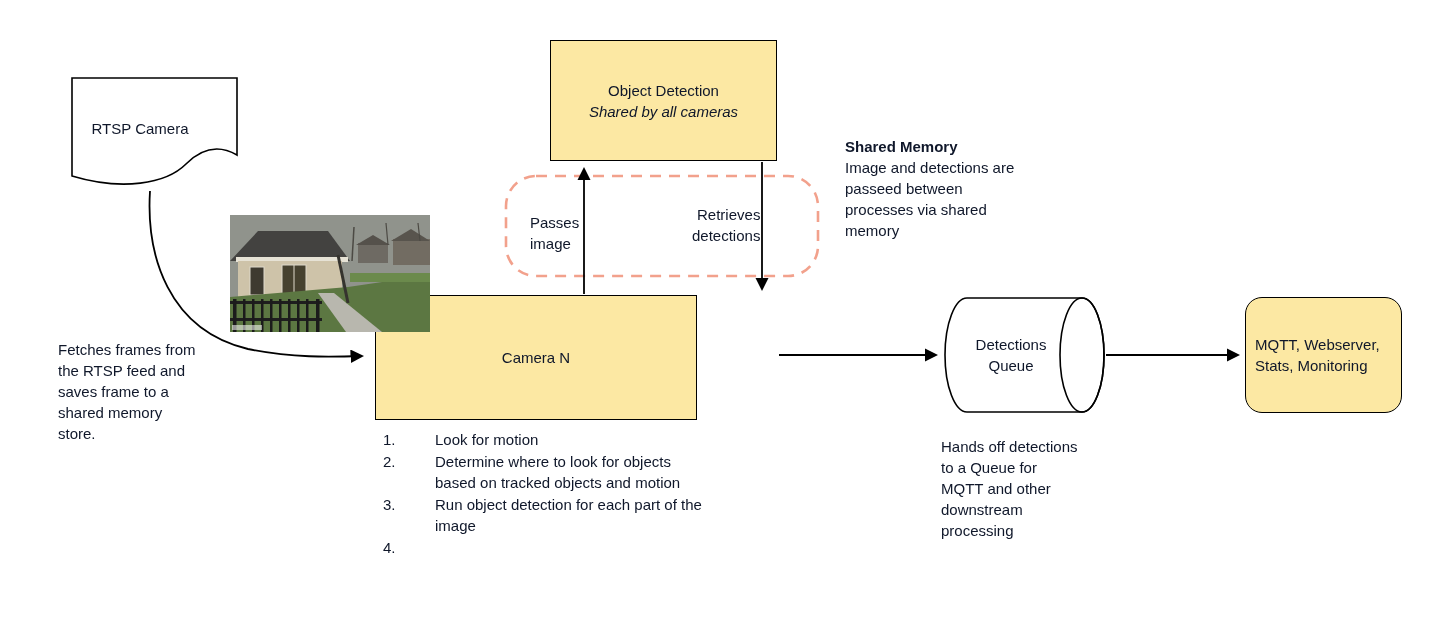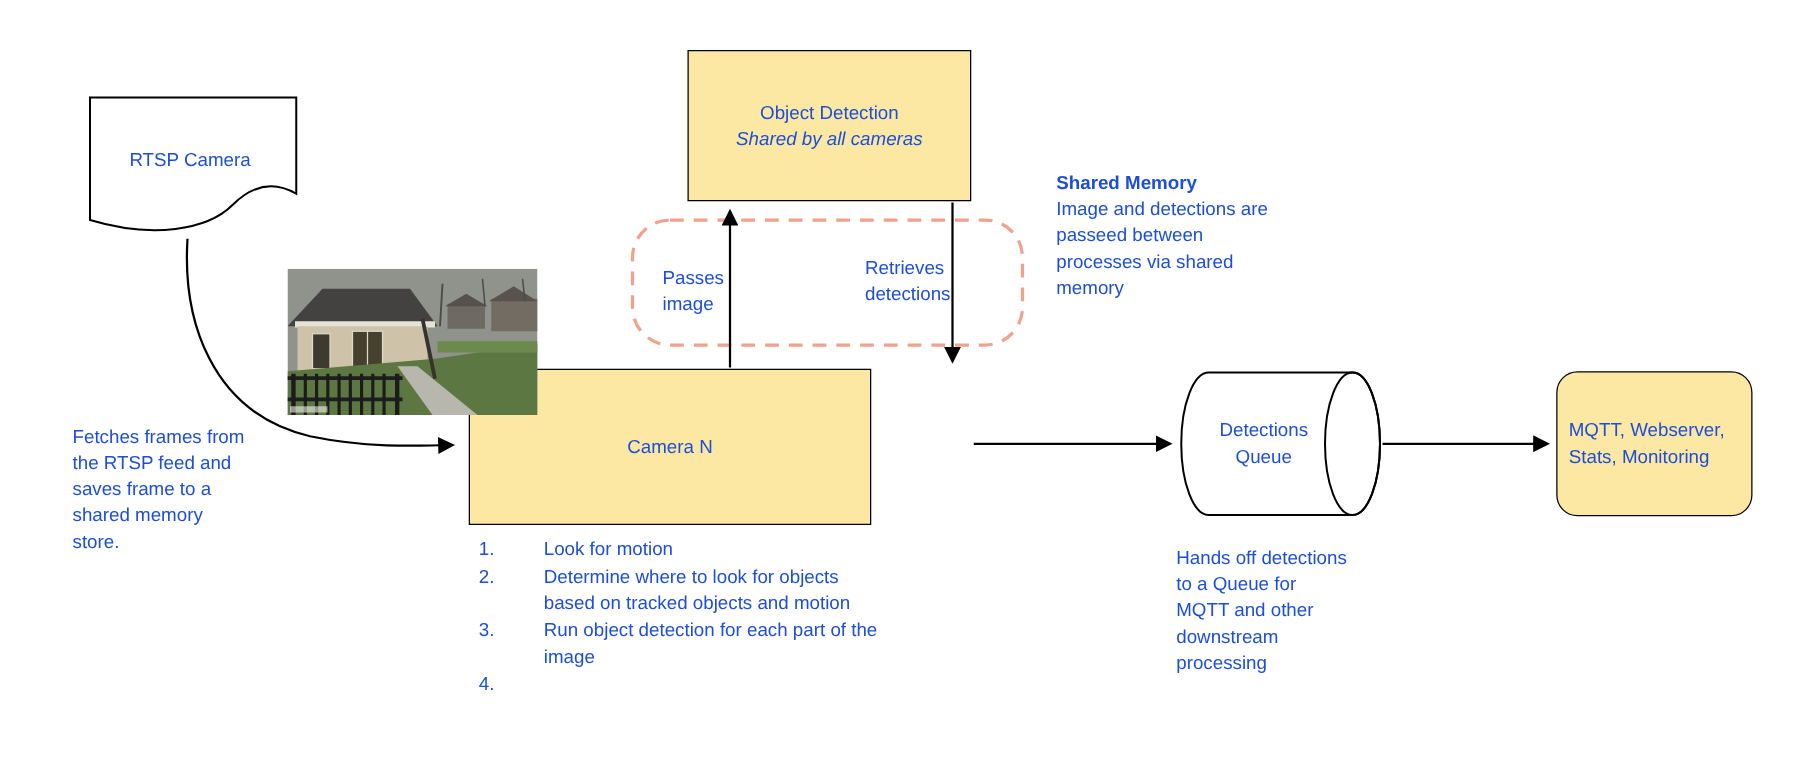--- a/index.html
+++ b/index.html
@@ -1,18 +1,18 @@
 <!DOCTYPE html>
 <html style="--box-fill: #FCE8A3; --box-border: #000000; --shared-memory-dash: #F2A18C; --arrow: #000000;"><head>
 <meta charset="utf-8">
 <style>
   html,body { margin:0; padding:0; background:#ffffff; }
   .canvas {
     position:relative; width:1448px; height:625px; overflow:hidden;
-    font-family:"Liberation Sans", sans-serif; color:#1d4ed8; font-size:15px;
+    font-family:"Liberation Sans", sans-serif; color:#0f172a; font-size:15px;
   }
   .layer { position:absolute; left:0; top:0; z-index:1; }
   .pre { white-space:pre-line; }
   .box {
     position:absolute; box-sizing:border-box; z-index:2;
     background:var(--box-fill, #FCE8A3);
     border:1.6px solid var(--box-border, #000);
     display:flex; flex-direction:column; align-items:center; justify-content:center;
     text-align:center; line-height:21px;
   }
@@ -106,26 +106,26 @@
         <rect x="49" y="84" width="2.5" height="33"></rect>
         <rect x="58" y="84" width="2.5" height="33"></rect>
         <rect x="67" y="84" width="2.5" height="33"></rect>
         <rect x="76" y="84" width="2.5" height="33"></rect>
         <rect x="86" y="84" width="3.5" height="33"></rect>
       </g>
       <rect x="2" y="110" width="30" height="5" fill="#ffffff" opacity="0.55"></rect>
     </svg>
   </div>
 
-  <div class="label" style="left:82px; top:118px; width:140px; text-align:center;">RTSP Camera</div>
+  <div class="label" style="left:70px; top:118px; width:140px; text-align:center;">RTSP Camera</div>
 
   <div class="label pre" style="left:530px; top:212px;">Passes
 image</div>
 
-  <div class="label pre" style="left:692px; top:204px;">Retrieves
+  <div class="label pre" style="left:692px; top:204px;text-align:right;">Retrieves
 detections</div>
 
   <div class="label" style="left:845px; top:136px; width:225px;">
     <div class="bold">Shared Memory</div>
     <div class="pre">Image and detections are
 passeed between
 processes via shared
 memory</div>
   </div>
 

